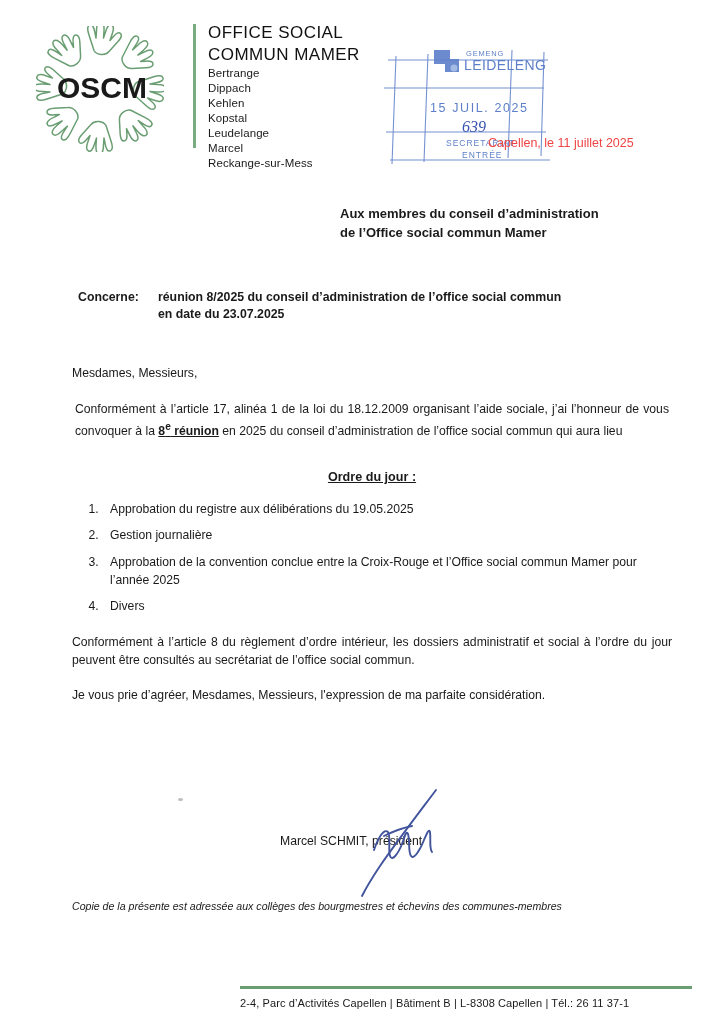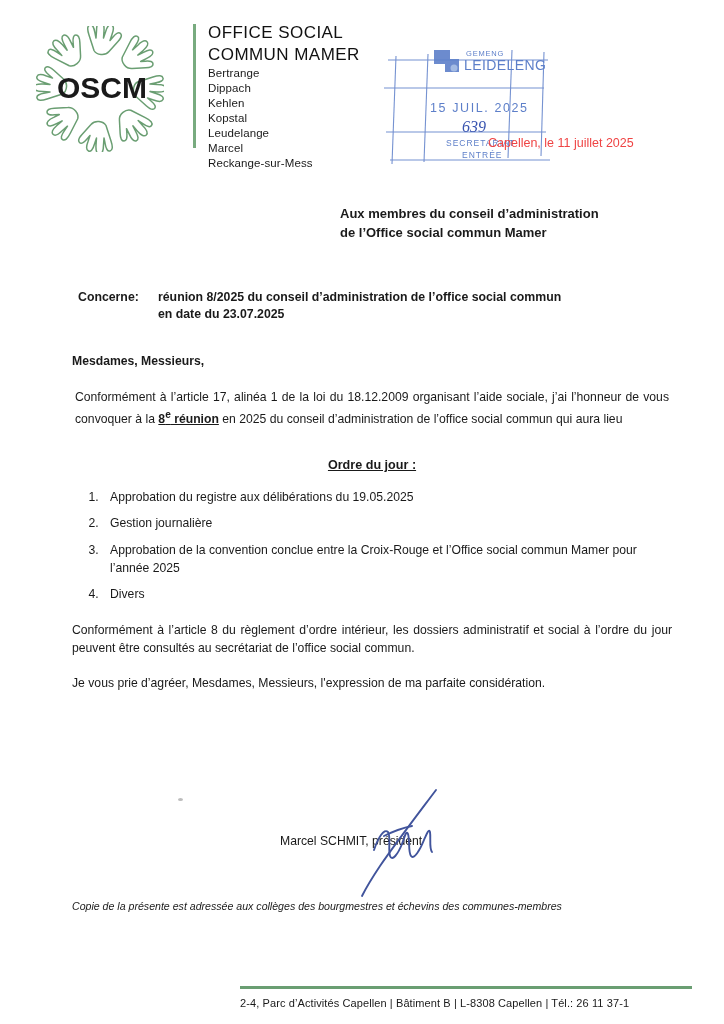--- a/index.html
+++ b/index.html
@@ -114,21 +114,21 @@
 
   
   .body-area {
     position: absolute;
     left: 72px;
     top: 352px;
     width: 600px;
     font-size: 12.2px;
     line-height: 1.50;
   }
-  .salutation { margin: 0 0 18px 0; font-weight: bold; }
+  .salutation { margin: 12px 0 18px 0; }
   .para { margin: 3px; text-align: justify; }
   .para .u { font-weight: bold; text-decoration: underline; }
 
   .meeting {
     margin: 22px 0 0 0;
     text-align: center;
     font-weight: bold;
     font-size: 12.4px;
     line-height: 1.62;
   }

